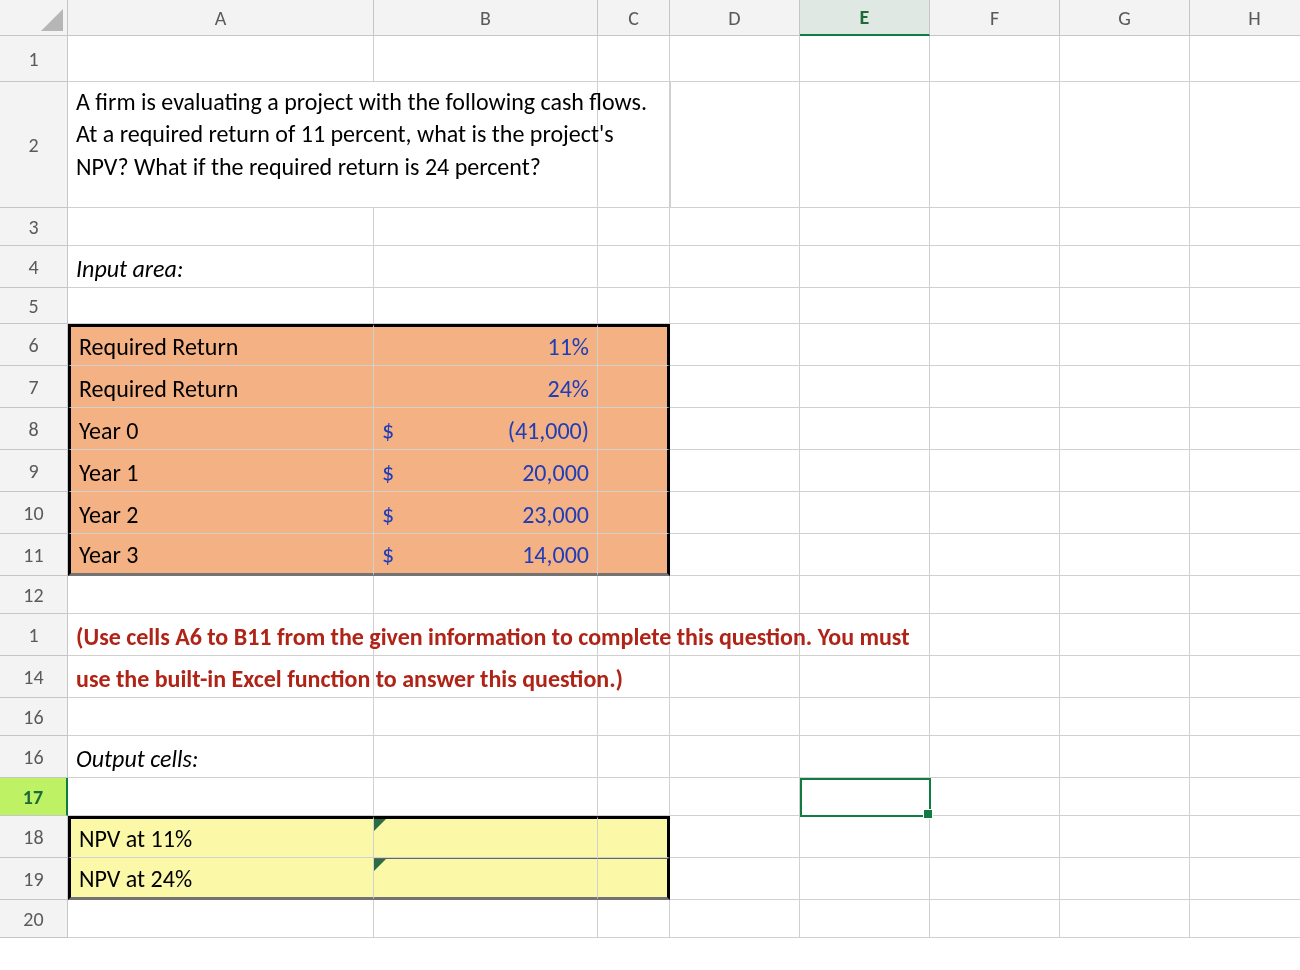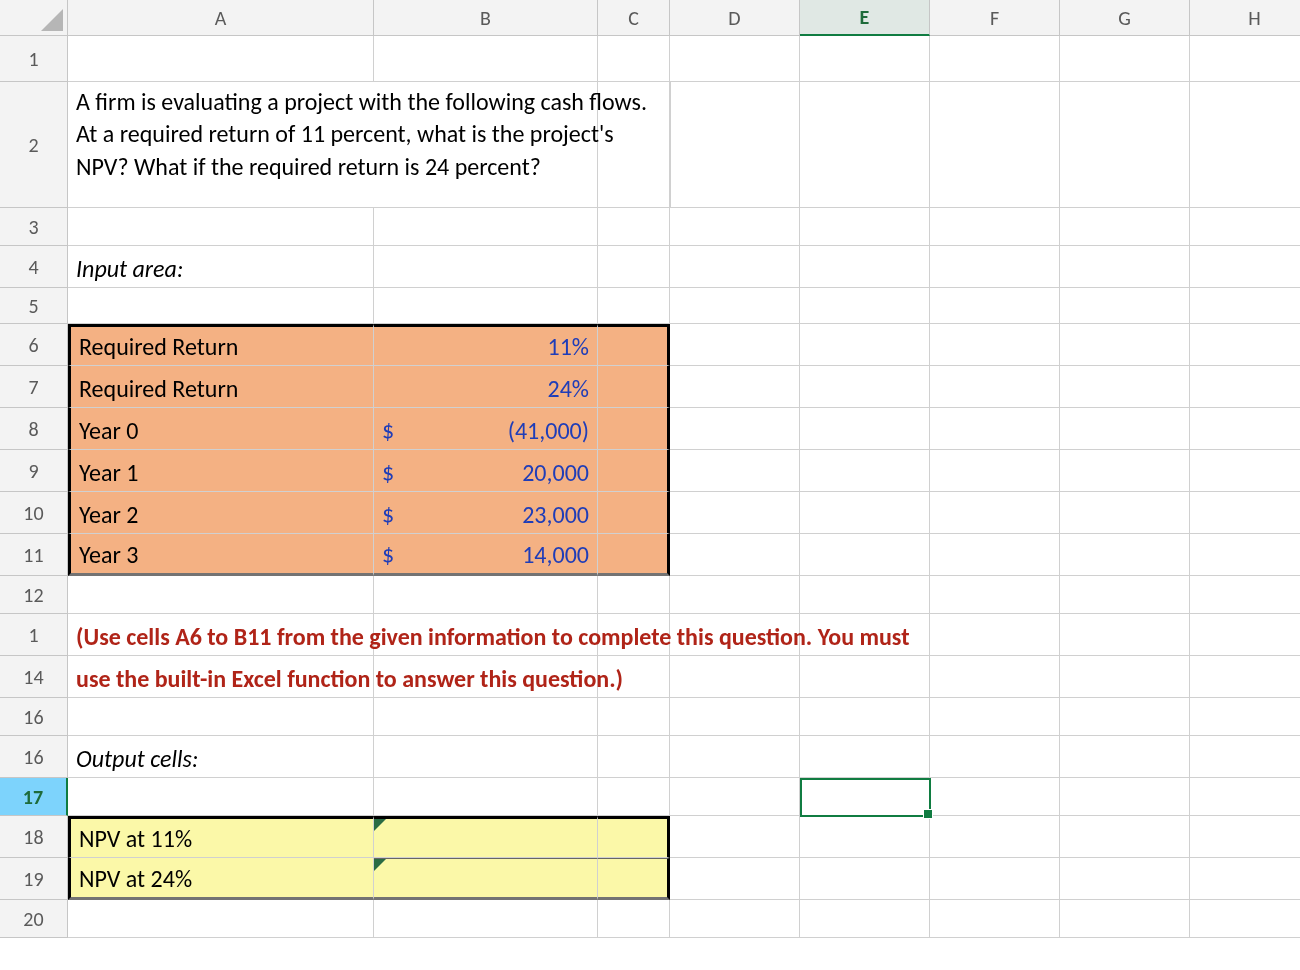--- a/index.html
+++ b/index.html
@@ -75,21 +75,21 @@
   .row {
     display: grid;
     grid-template-columns: var(--cols);
     align-items: stretch;
   }
   .row-header {
     font-size: 20px;
     justify-content: center;
   }
   .row-header.selected {
-    background: #7dd3fc;
+    background: #bef264;
     border-right: 2px solid var(--sel-border);
     font-weight: bold;
     color: #1e6b3a;
   }
   .cell {
     border-right: 1px solid var(--grid-border);
     border-bottom: 1px solid var(--grid-border);
     padding: 4px 8px 2px 8px;
     font-size: 24px;
     line-height: 1.35;

